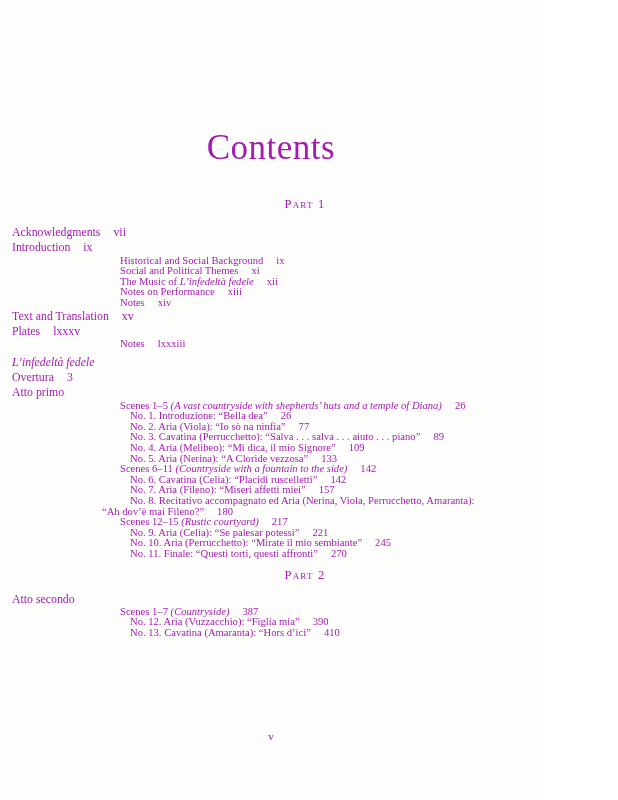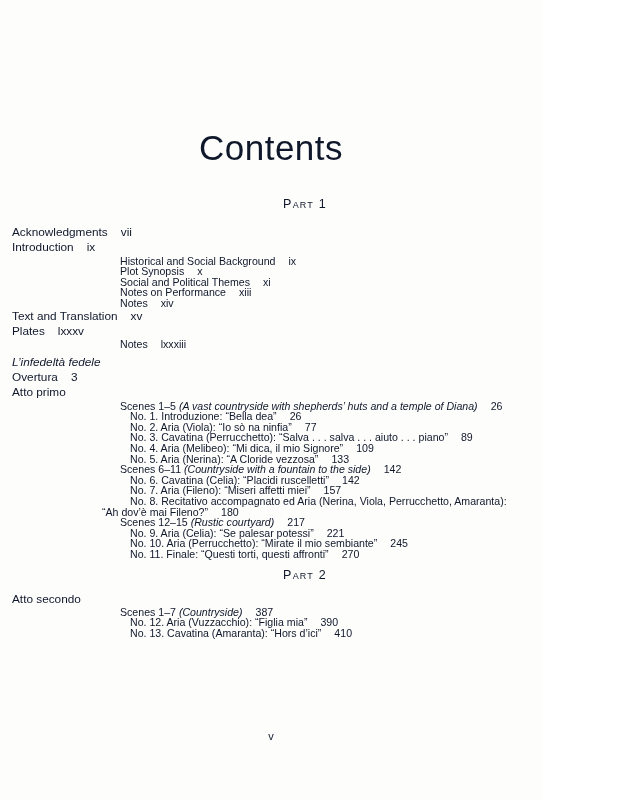--- a/index.html
+++ b/index.html
@@ -1,22 +1,22 @@
 <!DOCTYPE html>
 <html><head>
 <meta charset="utf-8">
 <style>
   html, body { margin: 0; padding: 0; background: #ffffff; }
   .page {
     position: relative;
     width: 542px;
     height: 800px;
     background: #fdfdfc;
-    font-family: Liberation Sans, sans-serif;
-    color: #0f172a;
+    font-family: Liberation Serif, serif;
+    color: #a21caf;
     overflow: hidden;
     box-sizing: border-box;
   }
   .title {
     margin: 0;
     padding-top: 128px;
     text-align: center;
     font-size: 35px;
     line-height: 40px;
     font-weight: normal;
@@ -60,22 +60,22 @@
 </head>
 <body>
 
 <div class="page">
   <h1 class="title">Contents</h1>
   <div class="toc">
       <div class="part-heading">Part 1</div>
       <div class="entry lvl0"><span>Acknowledgments</span><span class="pg">vii</span></div>
       <div class="entry lvl0"><span>Introduction</span><span class="pg">ix</span></div>
       <div class="entry lvl1"><span>Historical and Social Background</span><span class="pg">ix</span></div>
-      <div class="entry lvl1"><span>Plot Synopsis</span><span class="pg">x</span></div>
       <div class="entry lvl1"><span>Social and Political Themes</span><span class="pg">xi</span></div>
+      <div class="entry lvl1"><span>The Music of </span><span class="it">L’infedeltà fedele</span><span class="pg">xii</span></div>
       <div class="entry lvl1"><span>Notes on Performance</span><span class="pg">xiii</span></div>
       <div class="entry lvl1"><span>Notes</span><span class="pg">xiv</span></div>
       <div class="entry lvl0"><span>Text and Translation</span><span class="pg">xv</span></div>
       <div class="entry lvl0"><span>Plates</span><span class="pg">lxxxv</span></div>
       <div class="entry lvl1"><span>Notes</span><span class="pg">lxxxiii</span></div>
       <div class="entry lvl0 gap"><span class="it">L’infedeltà fedele</span></div>
       <div class="entry lvl0"><span>Overtura</span><span class="pg">3</span></div>
       <div class="entry lvl0"><span>Atto primo</span></div>
       <div class="entry lvl1"><span>Scenes 1–5 </span><span class="it">(A vast countryside with shepherds’ huts and a temple of Diana)</span><span class="pg">26</span></div>
       <div class="entry lvl2"><span>No. 1. Introduzione: “Bella dea”</span><span class="pg">26</span></div>

